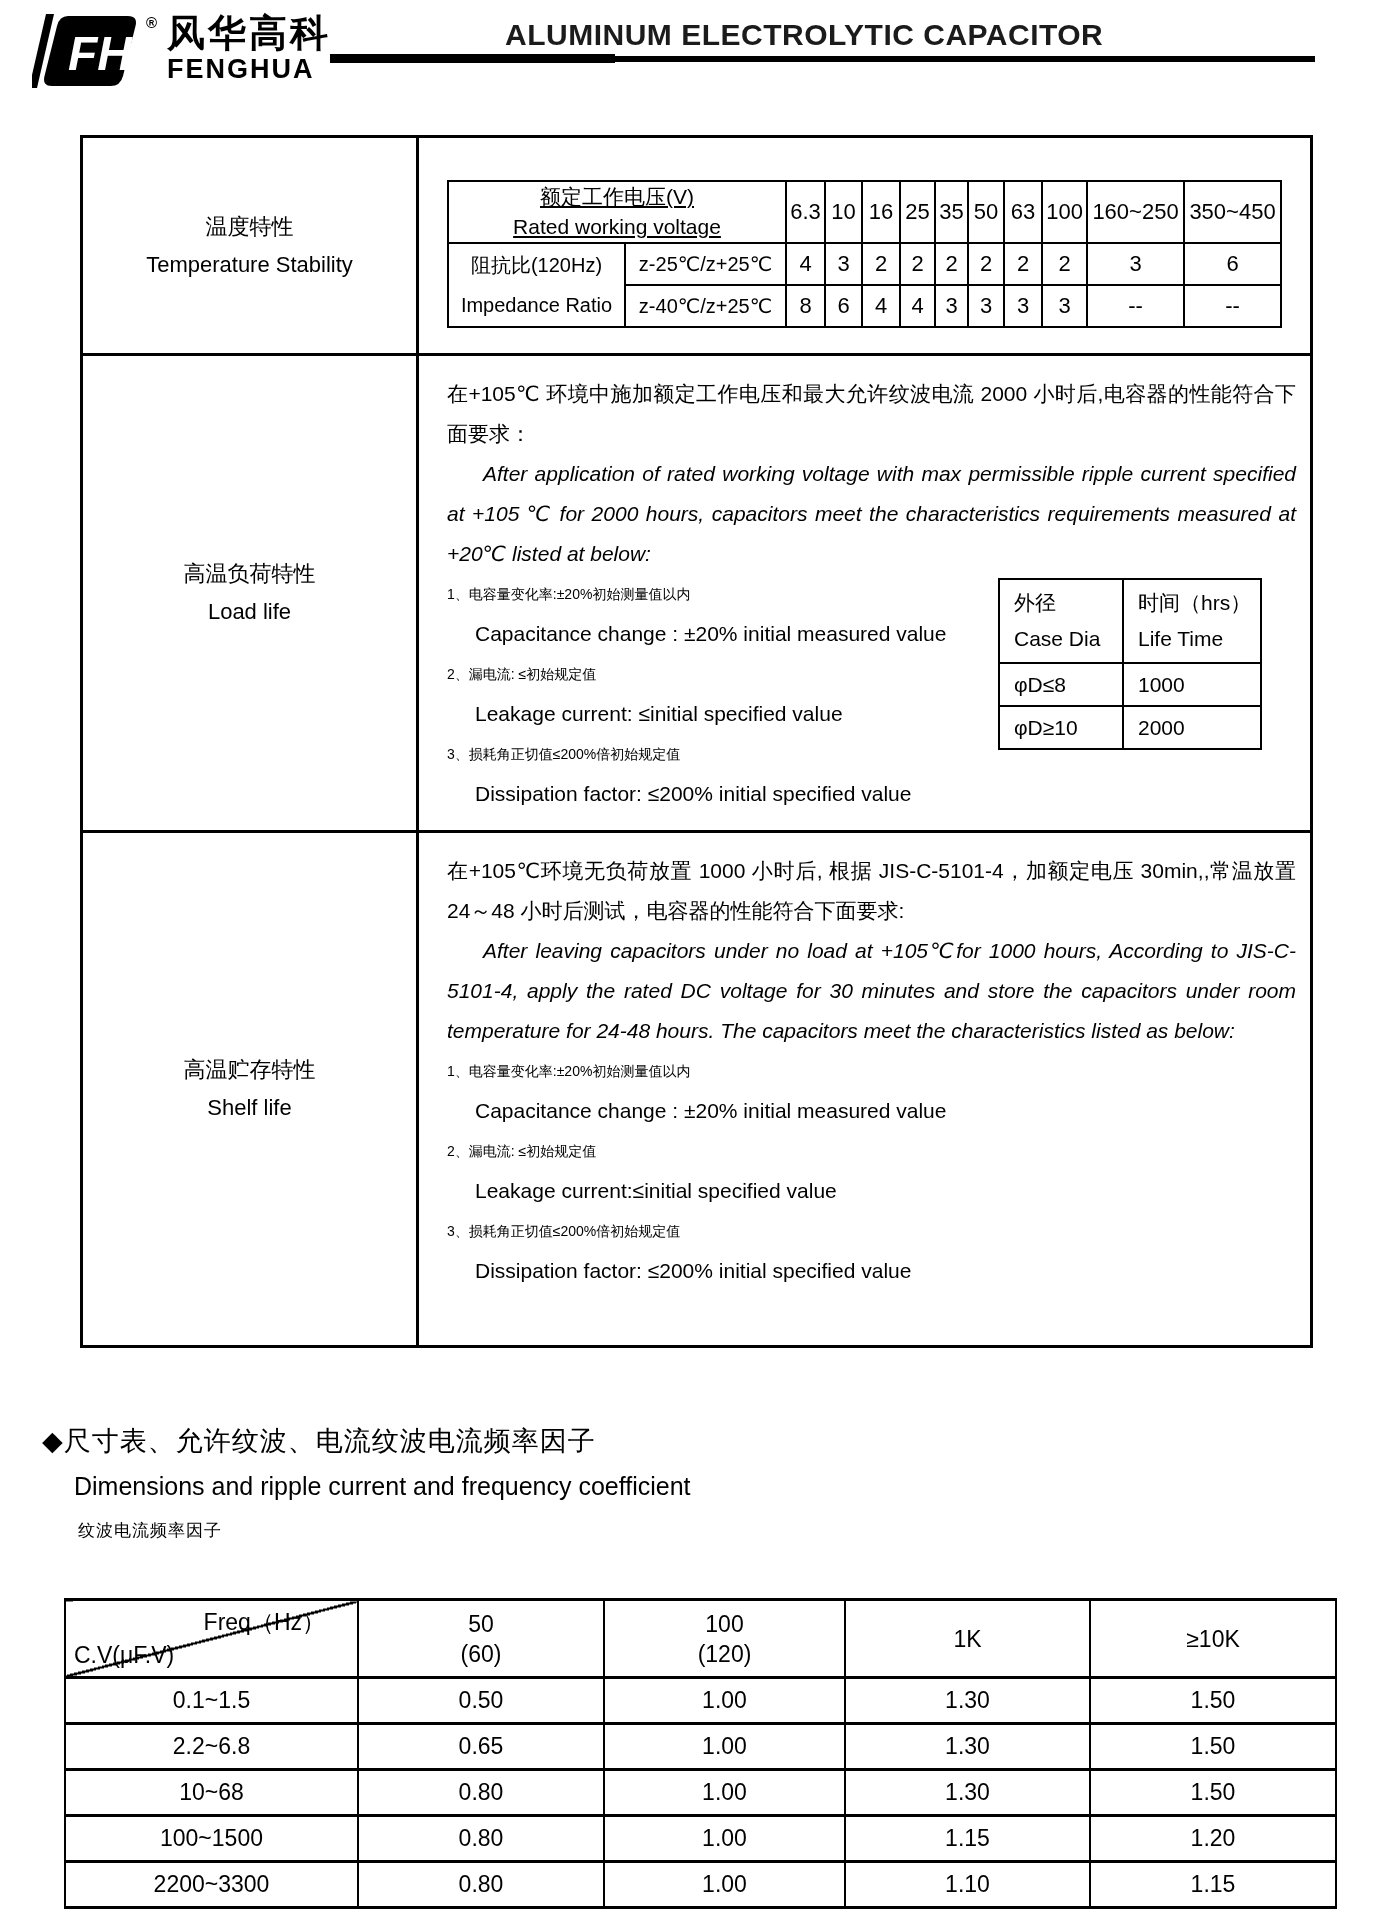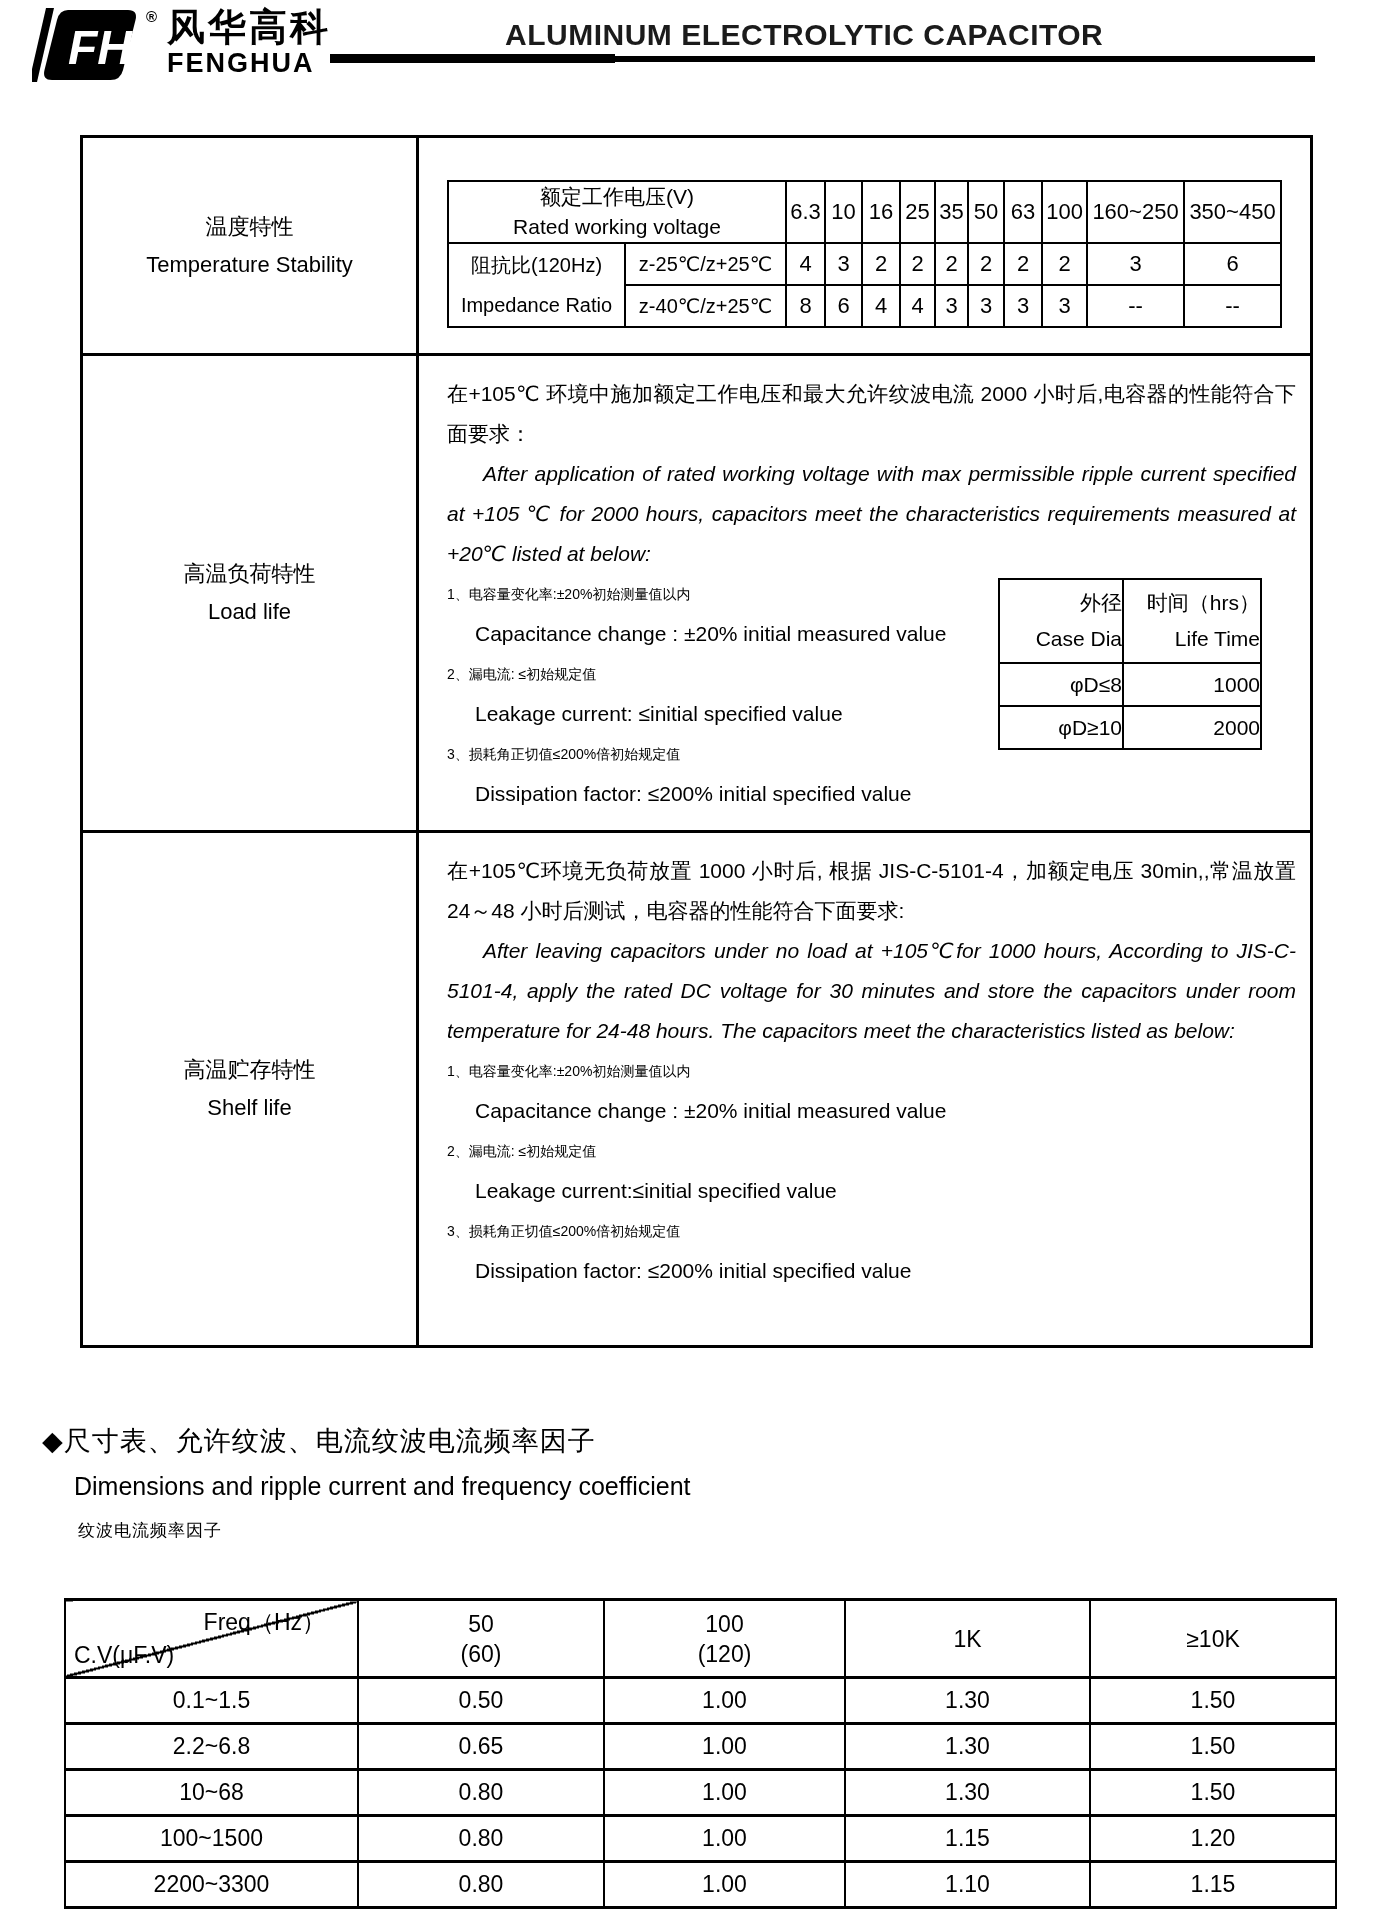--- a/index.html
+++ b/index.html
@@ -4,21 +4,21 @@
 <style>
   * { margin:0; padding:0; box-sizing:border-box; }
   html,body { background:#fff; }
   body {
     width:1398px; height:1912px; position:relative; overflow:hidden;
     font-family:"Liberation Sans","DejaVu Sans",sans-serif; color:#000;
   }
 
   
   .hdr { position:absolute; left:0; top:0; width:1398px; height:100px; }
-  .logo { position:absolute; left:32px; top:8px; display:flex; align-items:flex-start;justify-content:flex-end; }
+  .logo { position:absolute; left:32px; top:14px; display:flex; align-items:flex-start;justify-content:flex-end; }
   .logo-mark { width:112px; height:74px; }
   .reg { font-size:15px; font-weight:bold; margin:0 4px 0 2px; }
   .logo-txt { margin-left:6px; }
   .logo-cn { font-size:38px; font-weight:bold; letter-spacing:3px; line-height:1.05; }
   .logo-en { font-size:27px; font-weight:600; letter-spacing:2px; line-height:1.0; margin-top:2px; }
   .title {
     position:absolute; left:505px; top:18px; width:620px;
     font-size:30px; font-weight:bold; letter-spacing:0.5px; color:#1b1b1b; white-space:nowrap;
   }
   .rule { position:absolute; left:330px; top:56px; width:985px; height:6px; background:#000; }
@@ -27,34 +27,34 @@
   
   table { border-collapse:collapse; }
   .spec { position:absolute; left:80px; top:135px; width:1233px; table-layout:fixed; }
   .spec > tbody > tr > td { border:3px solid #000; vertical-align:middle; }
   .spec .lbl { width:336px; text-align:center; font-size:22px; line-height:38px; }
   .spec .content { vertical-align:top; padding:18px 14px 0 28px; font-size:21px; }
 
   
   .volt { margin:24px 0 0 0px; width:833px; table-layout:fixed; }
   .volt td { border:2px solid #000; text-align:center; font-size:21px; padding:0 2px; }
-  .volt .vhead { height:49px; line-height:30px; }
+  .volt .vhead { height:49px; line-height:30px;text-decoration:underline; }
   .volt .num { font-size:22px; height:42px; }
   .volt .ilabel { line-height:40px; font-size:20px; }
   .volt .cond { font-size:20px; }
 
   
   .txtblock p { font-size:21px; line-height:40px; text-align:justify; }
   .txtblock p.en-indent { text-indent:36px;font-style:italic; }
   .item-cn { font-size:14px; line-height:40px; }
   .item-en { font-size:21px; line-height:40px; padding-left:28px; }
 
   
   .life { float:right; width:262px; margin:4px 34px 8px 20px; table-layout:fixed; }
-  .life td { border:2.5px solid #000; text-align:right; font-size:21px; }
+  .life td { border:2.5px solid #000; text-align:left; font-size:21px;padding-left:14px; }
   .life .lhead { height:84px; line-height:36px; }
   .life .lcell { height:43px; }
 
   
   .section { position:absolute; left:42px; top:1418px; }
   .sec-cn  { font-size:27px; letter-spacing:1px; line-height:46px; }
   .sec-en  { font-size:25px; margin-left:32px; line-height:44px; }
   .sec-cn2 { font-size:17px; margin-left:36px; letter-spacing:1px; line-height:46px; }
   .sec-en2 { font-size:25px; margin-left:32px; line-height:42px; }
 

